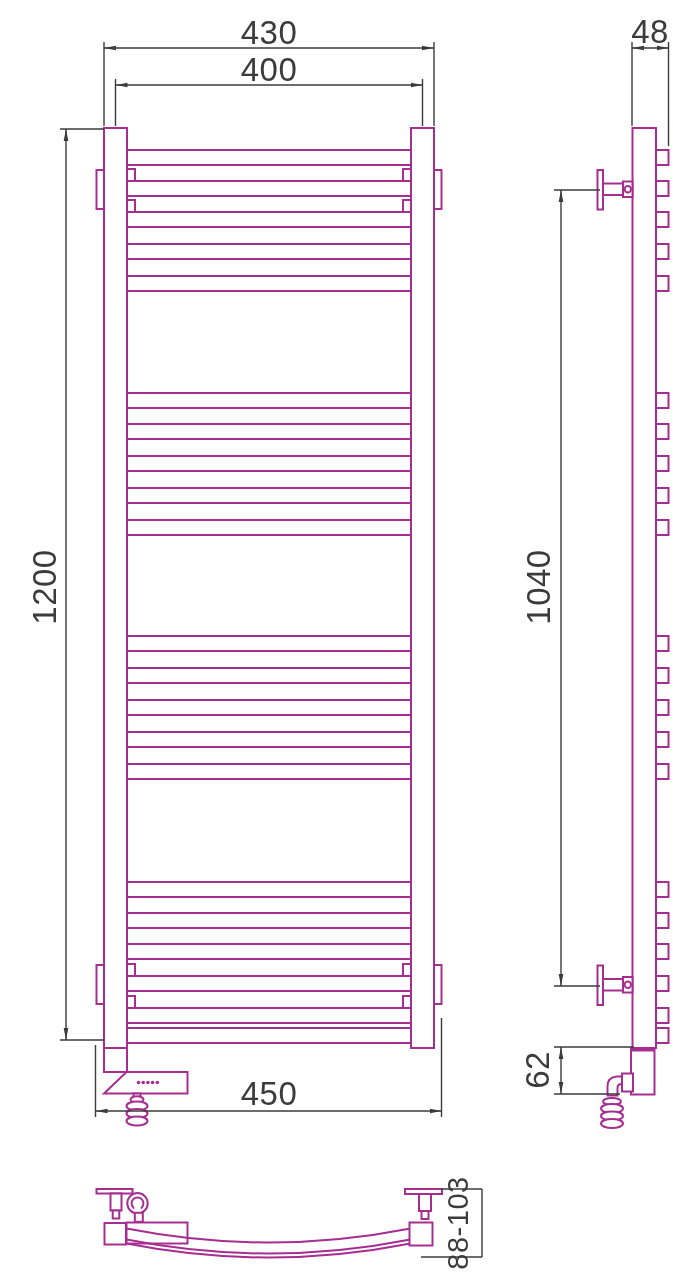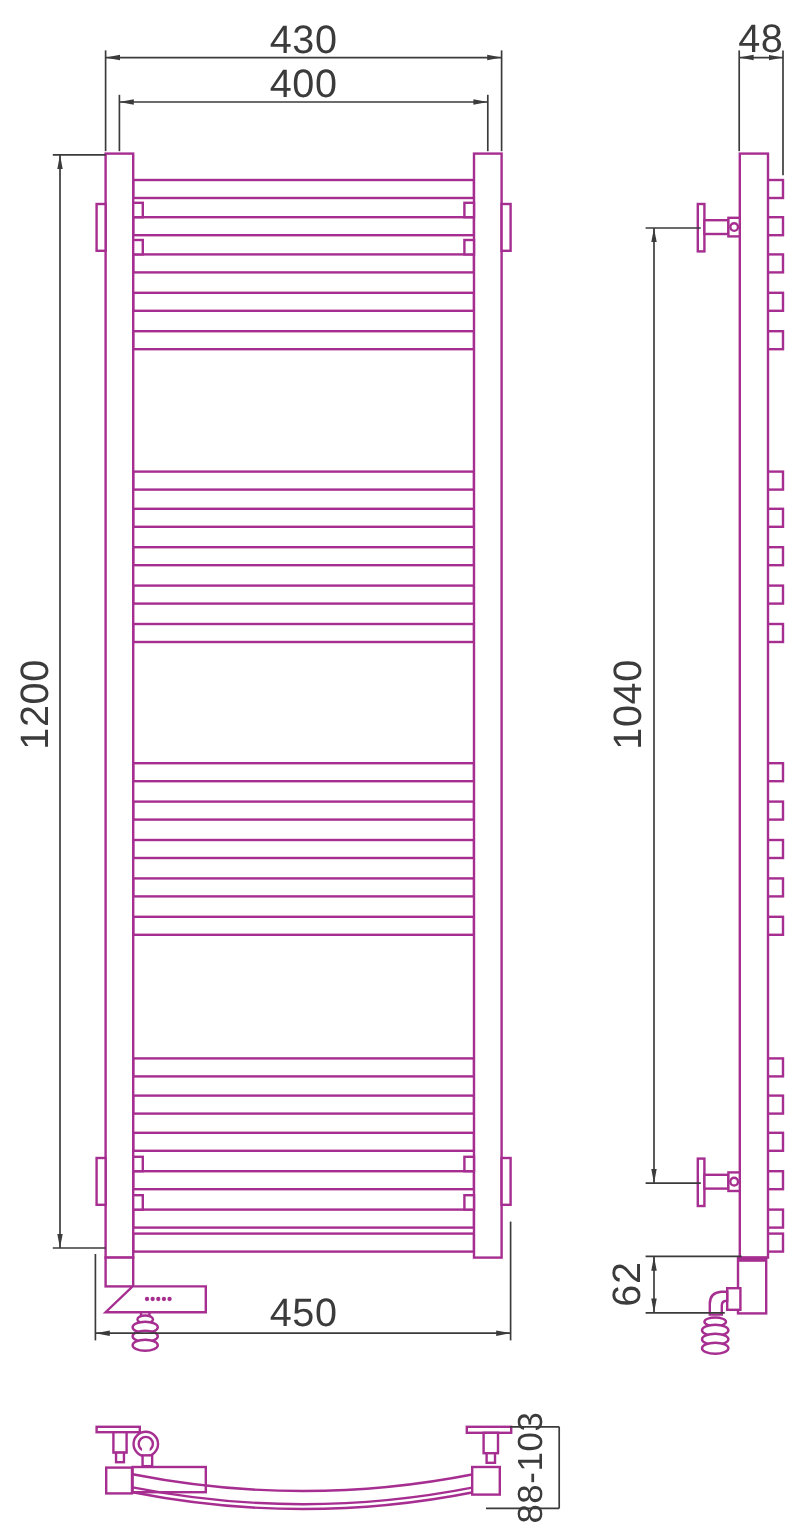--- a/index.html
+++ b/index.html
@@ -1,16 +1,16 @@
 <!DOCTYPE html>
 <html style="--outline: #a62e90; --dim: #3b3b3b; --bg: #ffffff;"><head>
 <meta charset="utf-8">
 <style>
   html,body{margin:0;padding:0;background:#fff;}
-  .stage{width:643px;height:1280px;position:relative;background:var(--bg,#fff);}
+  .stage{width:643px;height:1280px;position:relative;background:var(--bg,#fff);margin-left:16px;}
   svg{display:block}
   
   .ol{stroke:var(--outline);stroke-width:2;fill:#fff}
   .on{stroke:var(--outline);stroke-width:2;fill:none}
   .ot{stroke:var(--outline);stroke-width:4;fill:none}
   .dot{fill:var(--outline);stroke:none}
   
   .dm{stroke:var(--dim);stroke-width:1.4;fill:none}
   .dt{fill:var(--dim);font-family:"Liberation Sans",sans-serif;font-size:33px;letter-spacing:.5px;text-anchor:middle}
   .dts{font-size:29px}

